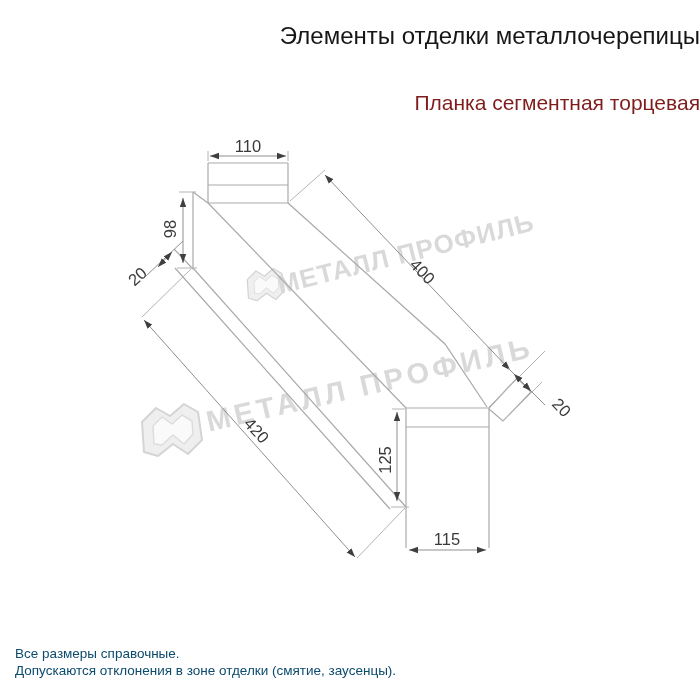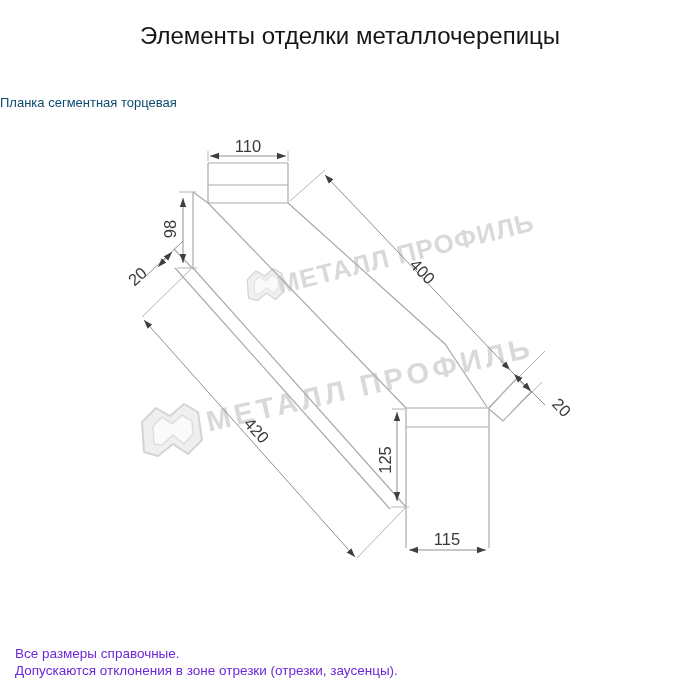--- a/index.html
+++ b/index.html
@@ -1,22 +1,22 @@
 <!DOCTYPE html>
 <html><head>
 <meta charset="utf-8">
 <style>
   html,body{margin:0;padding:0;background:#ffffff;}
   body{width:700px;height:700px;position:relative;overflow:hidden;
        font-family:"Liberation Sans", sans-serif;}
   .abs{position:absolute;}
-  #title{left:0;right:0;top:22px;text-align:center;font-size:24px;color:#161616;}
-  #subtitle{left:0;right:0;top:93px;text-align:left;font-size:13px;line-height:19px;color:#0c4a6e;}
+  #title{left:0;right:0;top:22px;text-align:right;font-size:24px;color:#161616;}
+  #subtitle{left:0;right:0;top:93px;text-align:right;font-size:21px;line-height:19px;color:#7f1d1d;}
   #drawing-svg{left:0;top:0;}
-  #footer{left:15px;top:645px;font-size:13.5px;line-height:17px;color:#6d28d9;}
+  #footer{left:15px;top:645px;font-size:13.5px;line-height:17px;color:#0c4a6e;}
   .part-line{stroke:#a9a9a9;stroke-width:1.2;fill:none;}
   .ext-line{stroke:#b4b4b4;stroke-width:1;fill:none;}
   .dim-line{stroke:#8f8f8f;stroke-width:1;fill:none;}
   .dim-text{font-family:"Liberation Sans",sans-serif;font-size:16.5px;fill:#3a3a3a;}
   .wm{opacity:.95;filter:blur(0.6px);}
   .wm-text{font-family:"Liberation Sans",sans-serif;font-weight:bold;fill:#d8d8d8;}
   .wm-logo-outer{fill:#efefef;stroke:#d2d2d2;stroke-width:2;stroke-linejoin:round;}
   .wm-logo-inner{fill:#fafafa;stroke:#dcdcdc;stroke-width:1.5;stroke-linejoin:round;}
 </style>
 </head>
@@ -124,14 +124,14 @@
   </g>
 
   <g>
     <path class="dim-line" d="M409,550 L486,550" marker-start="url(#arr)" marker-end="url(#arr)"></path>
     <text class="dim-text" x="447" y="545" text-anchor="middle">115</text>
   </g>
 </svg>
 
 <div class="abs" id="footer">
   <div>Все размеры справочные.</div>
-  <div>Допускаются отклонения в зоне отрезки (отрезки, заусенцы).</div>
+  <div>Допускаются отклонения в зоне отделки (смятие, заусенцы).</div>
 </div>
 
 </body></html>

